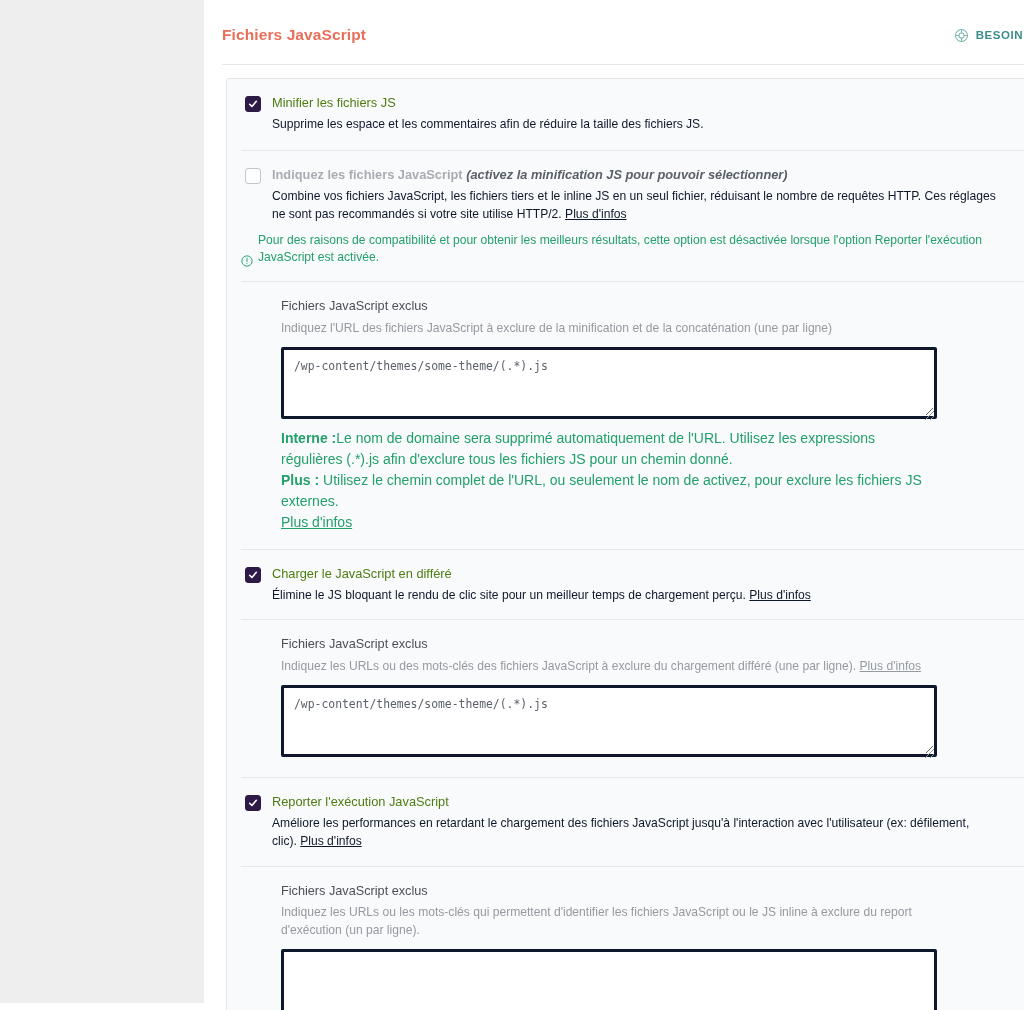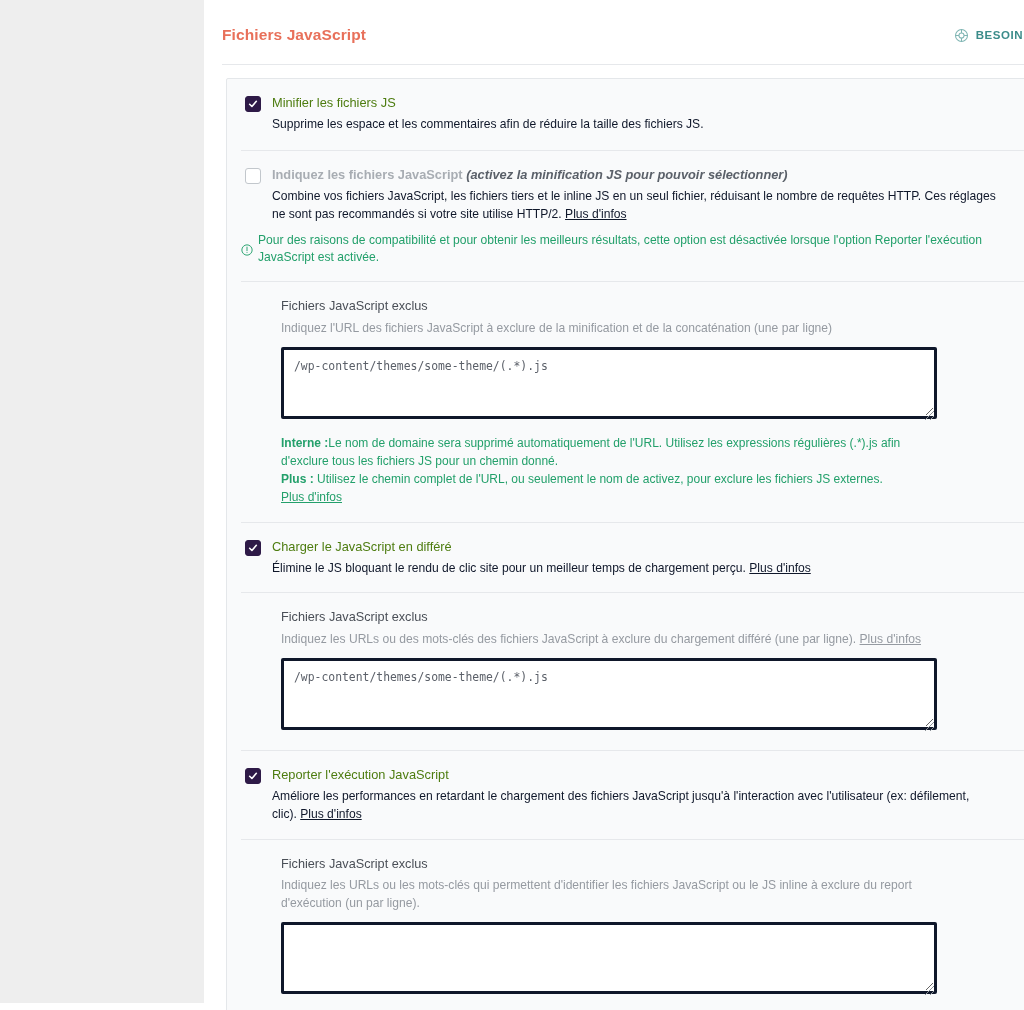--- a/index.html
+++ b/index.html
@@ -127,21 +127,21 @@
   .opt-desc.narrow { max-width: 712px; }
 
   a.inline-link {
     color: inherit;
     text-decoration: underline;
     cursor: pointer;
   }
 
   .notice {
     display: flex;
-    align-items: center;
+    align-items: flex-end;
     gap: 5px;
     color: #23a06b;
     font-size: 12.1px;
     line-height: 1.47;
     margin-top: 8px;
     padding-left: 0px;
     max-width: 752px;
   }
   .notice-icon { flex: none; margin-top: 1px; }
   .notice-icon svg { display: block; }
@@ -187,23 +187,23 @@
     position: absolute;
     right: 2px;
     bottom: 2px;
     width: 14px;
     height: 14px;
     pointer-events: none;
   }
   .resize-grip svg { display: block; }
 
   .hint-green {
-    margin-top: 11px;
+    margin-top: 5px;
     color: #23a06b;
-    font-size: 12px;
+    font-size: 14px;
     line-height: 1.5;
     max-width: 656px;
   }
   .hint-green b { font-weight: bold; }
   .hint-green a {
     color: #23a06b;
     text-decoration: underline;
     cursor: pointer;
   }
 </style>

